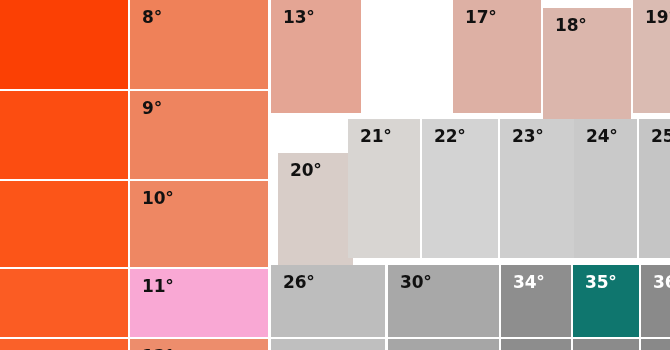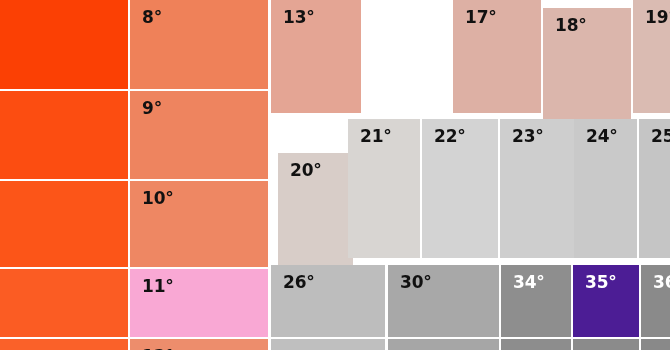--- a/index.html
+++ b/index.html
@@ -96,21 +96,21 @@
     </div>
     <div class="cell" style="left: 271px; top: 265px; width: 114px; height: 72px; background: rgb(189, 189, 189);">
       <span class="cell-label label-dark" style="color: rgb(17, 17, 17); text-align: right;">26°</span>
     </div>
     <div class="cell" style="left: 388px; top: 265px; width: 111px; height: 72px; background: rgb(168, 168, 168);">
       <span class="cell-label label-dark" style="color: rgb(17, 17, 17);">30°</span>
     </div>
     <div class="cell" style="left: 501px; top: 265px; width: 70px; height: 72px; background: rgb(142, 142, 142);">
       <span class="cell-label label-light" style="color: rgb(255, 255, 255);">34°</span>
     </div>
-    <div class="cell" style="left: 573px; top: 265px; width: 66px; height: 72px; background: #4c1d95;">
+    <div class="cell" style="left: 573px; top: 265px; width: 66px; height: 72px; background: #0f766e;">
       <span class="cell-label label-light" style="color: rgb(255, 255, 255);">35°</span>
     </div>
     <div class="cell" style="left: 641px; top: 265px; width: 72px; height: 72px; background: rgb(138, 138, 138);">
       <span class="cell-label label-light" style="color: rgb(255, 255, 255);">36°</span>
     </div>
     <div class="cell" style="left: 271px; top: 339px; width: 114px; height: 30px; background: rgb(191, 191, 191);"></div>
     <div class="cell" style="left: 388px; top: 339px; width: 111px; height: 30px; background: rgb(166, 166, 166);"></div>
     <div class="cell" style="left: 501px; top: 339px; width: 70px; height: 30px; background: rgb(141, 141, 141);"></div>
     <div class="cell" style="left: 573px; top: 339px; width: 66px; height: 30px; background: rgb(139, 139, 139);"></div>
     <div class="cell" style="left: 641px; top: 339px; width: 72px; height: 30px; background: rgb(137, 137, 137);"></div>

